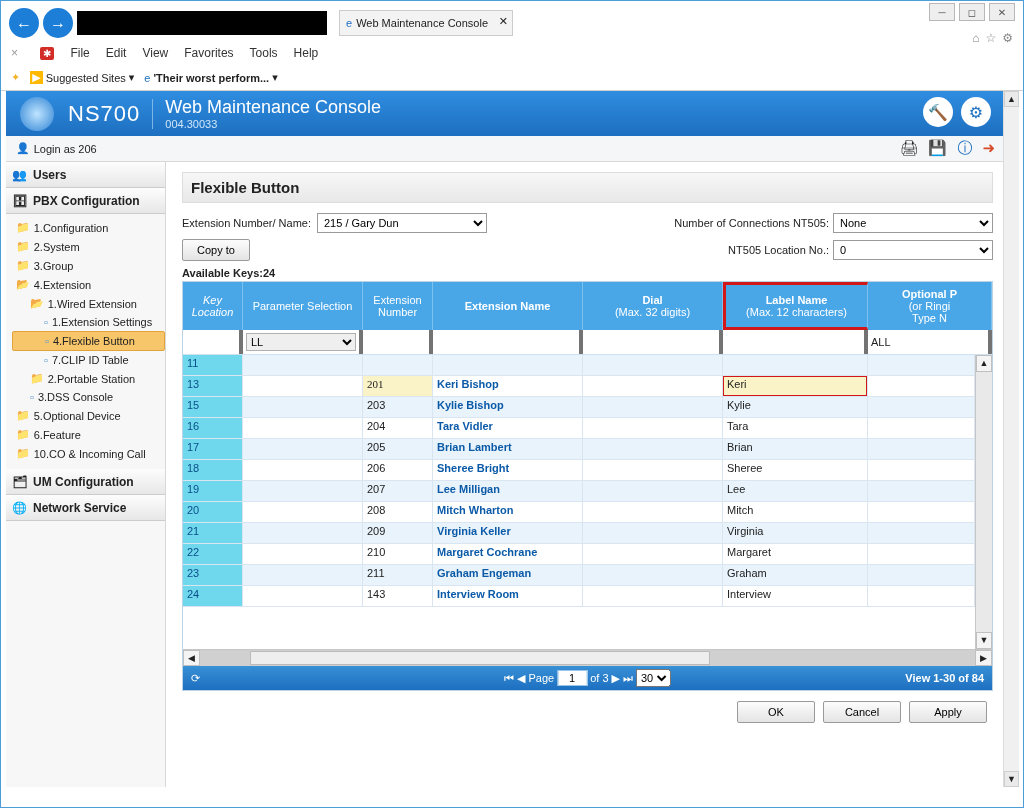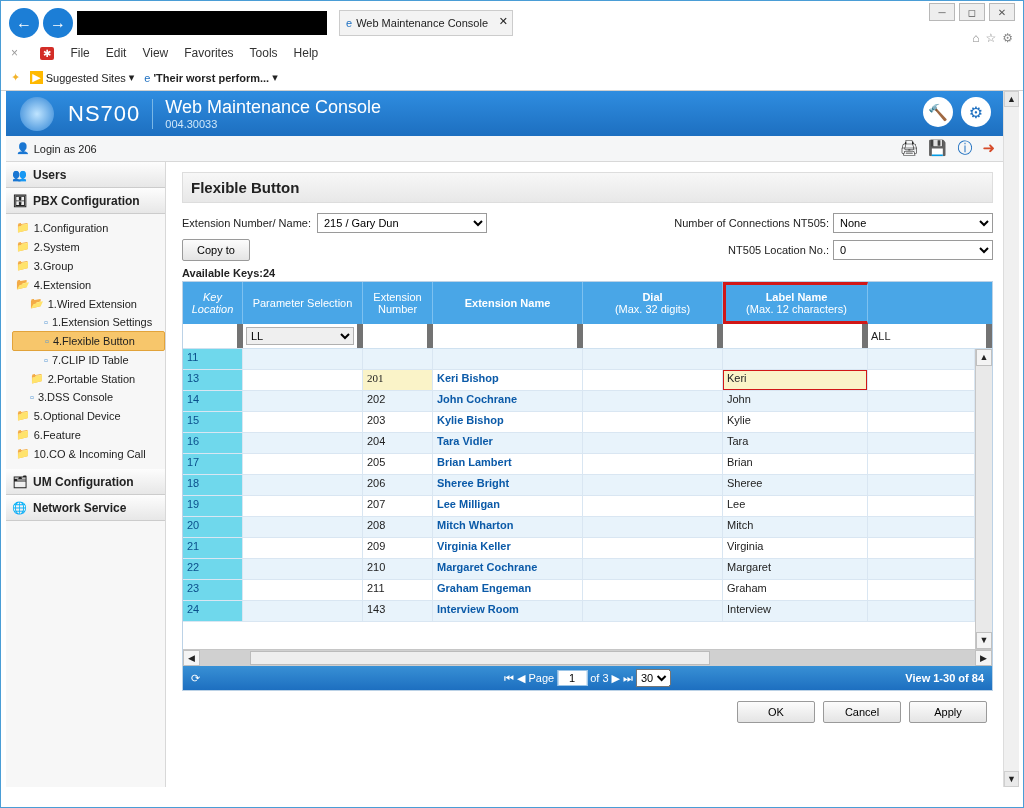--- a/index.html
+++ b/index.html
@@ -55,21 +55,21 @@
 .grid-head .col { border-right: 1px solid #7dc1f0; padding: 6px 4px; text-align: center; display: flex; flex-direction: column; justify-content: center; }
 .col-key { width: 60px; }
 .col-param { width: 120px; }
 .col-extnum { width: 70px; }
 .col-extname { width: 150px; font-weight: bold; }
 .col-dial { width: 140px; }
 .col-label { width: 145px; }
 .col-opt { flex: 1; }
 .highlight-box { border: 3px solid #d11717; }
 .filter-row { display: flex; background: #fff; border-bottom: 1px solid #cfe1f0; }
-.filter-row .cell { border-right: 6px solid #737373; height: 22px; display: flex; align-items: center; padding: 12px 3px; font-size: 11px; }
+.filter-row .cell { border-right: 4px solid #737373; height: 22px; display: flex; align-items: center; padding: 12px 3px; font-size: 11px; }
 .filter-row select { width: 100%; height: 18px; font-size: 11px; border: 1px solid #b0b0b0; }
 .rows { flex: 1; overflow: hidden; position: relative; }
 .row { display: flex; height: 21px; font-size: 11px; }
 .row:nth-child(odd) { background: #e8f3fb; }
 .row:nth-child(even) { background: #fff; }
 .row .cell { border-right: 1px solid #d9e6f2; border-bottom: 1px solid #d9e6f2; padding: 2px 4px; overflow: hidden; white-space: nowrap; }
 .row .cell.key { background: #6fd8ec; color: #0b4f8c; }
 .row .cell.link { color: #0b5aa8; }
 .row.edit .cell.extnum { background: #faf3c8; font-family: Liberation Serif, serif; }
 .row.edit .cell.label { background: #faf3c8; position: relative; }
@@ -289,20 +289,25 @@
                 <span>Extension Name</span>
               </div>
             <div class="col col-dial">
                 <b>Dial</b>
                 <span>(Max. 32 digits)</span>
               </div>
             <div class="col col-label highlight-box">
                 <b>Label Name</b>
                 <span>(Max. 12 characters)</span>
               </div>
+            <div class="col col-opt">
+                <b>Optional P</b>
+                <span>(or Ringi</span>
+                <span>Type N</span>
+              </div>
           </div>
           <div class="filter-row">
             <div class="cell col-key"></div>
             <div class="cell col-param">
                 <select><option>LL</option></select>
               </div>
             <div class="cell col-extnum"></div>
             <div class="cell col-extname"></div>
             <div class="cell col-dial"></div>
             <div class="cell col-label"></div>
@@ -319,29 +324,20 @@
                   <div class="cell label col-label"></div>
                   <div class="cell col-opt"></div>
                 </div>
                 <div class="row edit">
                   <div class="cell key col-key">13</div>
                   <div class="cell col-param"></div>
                   <div class="cell extnum col-extnum">201</div>
                   <div class="cell link col-extname">Keri Bishop</div>
                   <div class="cell col-dial"></div>
                   <div class="cell label col-label">Keri<span class="hl"></span></div>
-                  <div class="cell col-opt"></div>
-                </div>
-                <div class="row">
-                  <div class="cell key col-key">14</div>
-                  <div class="cell col-param"></div>
-                  <div class="cell extnum col-extnum">202</div>
-                  <div class="cell link col-extname">John Cochrane</div>
-                  <div class="cell col-dial"></div>
-                  <div class="cell label col-label">John</div>
                   <div class="cell col-opt"></div>
                 </div>
                 <div class="row">
                   <div class="cell key col-key">15</div>
                   <div class="cell col-param"></div>
                   <div class="cell extnum col-extnum">203</div>
                   <div class="cell link col-extname">Kylie Bishop</div>
                   <div class="cell col-dial"></div>
                   <div class="cell label col-label">Kylie</div>
                   <div class="cell col-opt"></div>

